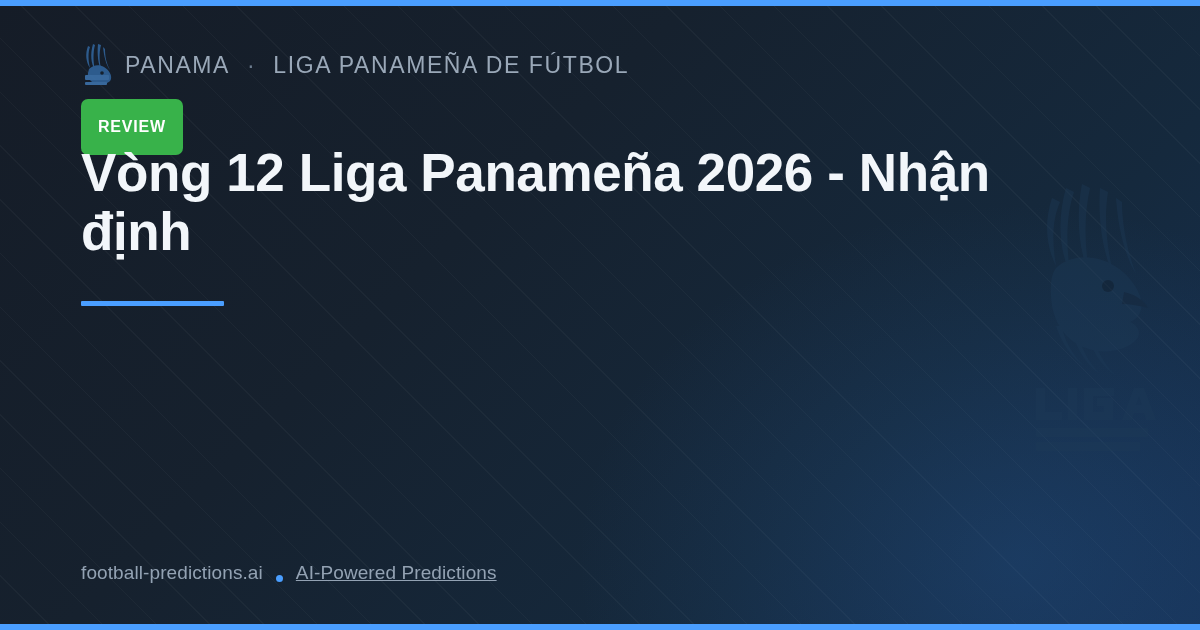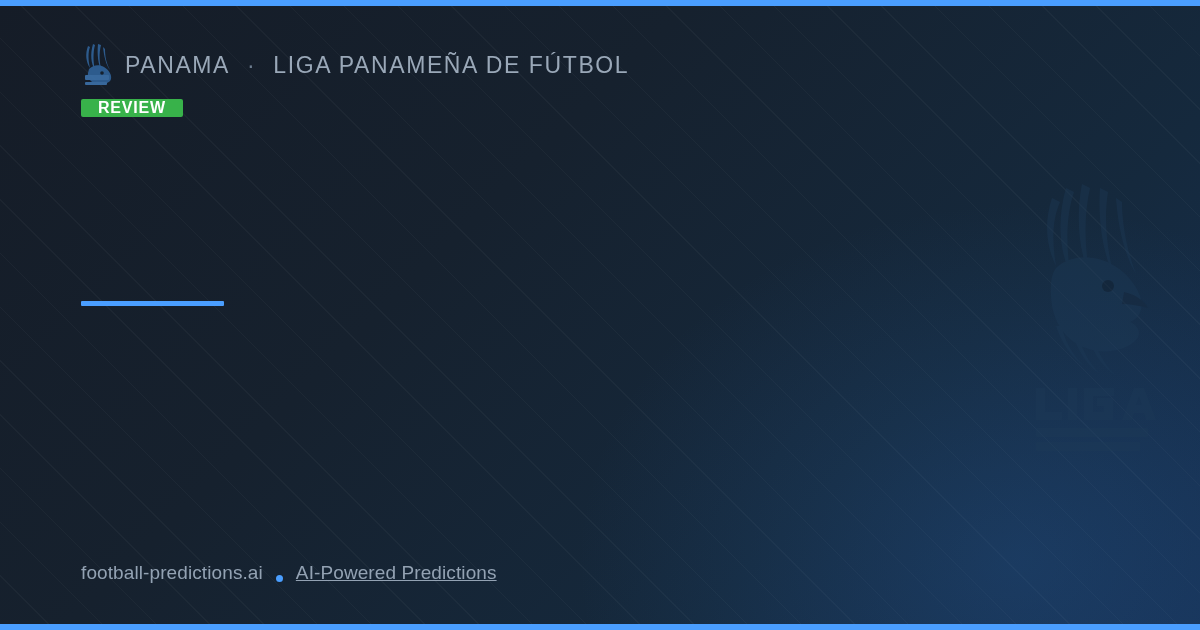--- a/index.html
+++ b/index.html
@@ -108,22 +108,22 @@
 
   .badge {
     position: absolute;
     top: 99px;
     left: 0;
     background: #38b24a;
     color: #ffffff;
     font-size: 16px;
     font-weight: bold;
     letter-spacing: 0.8px;
-    padding: 1px 17px;
-    border-radius: 2px;
+    padding: 20px 17px;
+    border-radius: 7px;
     line-height: 1;
     display: inline-block;
   }
 
   .title {
     position: absolute;
     top: 143px;
     left: 0;
     width: 940px;
     margin: 0;
@@ -244,20 +244,21 @@
           </g>
         </svg>
       </span>
       <span class="breadcrumb-text">PANAMA</span>
       <span class="breadcrumb-text crumb-sep">·</span>
       <span class="breadcrumb-text">Liga Panameña de Fútbol</span>
     </div>
 
     <span class="badge">REVIEW</span>
 
+    <h1 class="title">Vòng 12 Liga Panameña 2026 - Nhận định</h1>
 
     <div class="divider"></div>
 
     <div class="footer">
       <span class="footer-site">football-predictions.ai</span>
       <span class="footer-dot"></span>
       <span class="footer-tag">AI-Powered Predictions</span>
     </div>
 
   </div>

